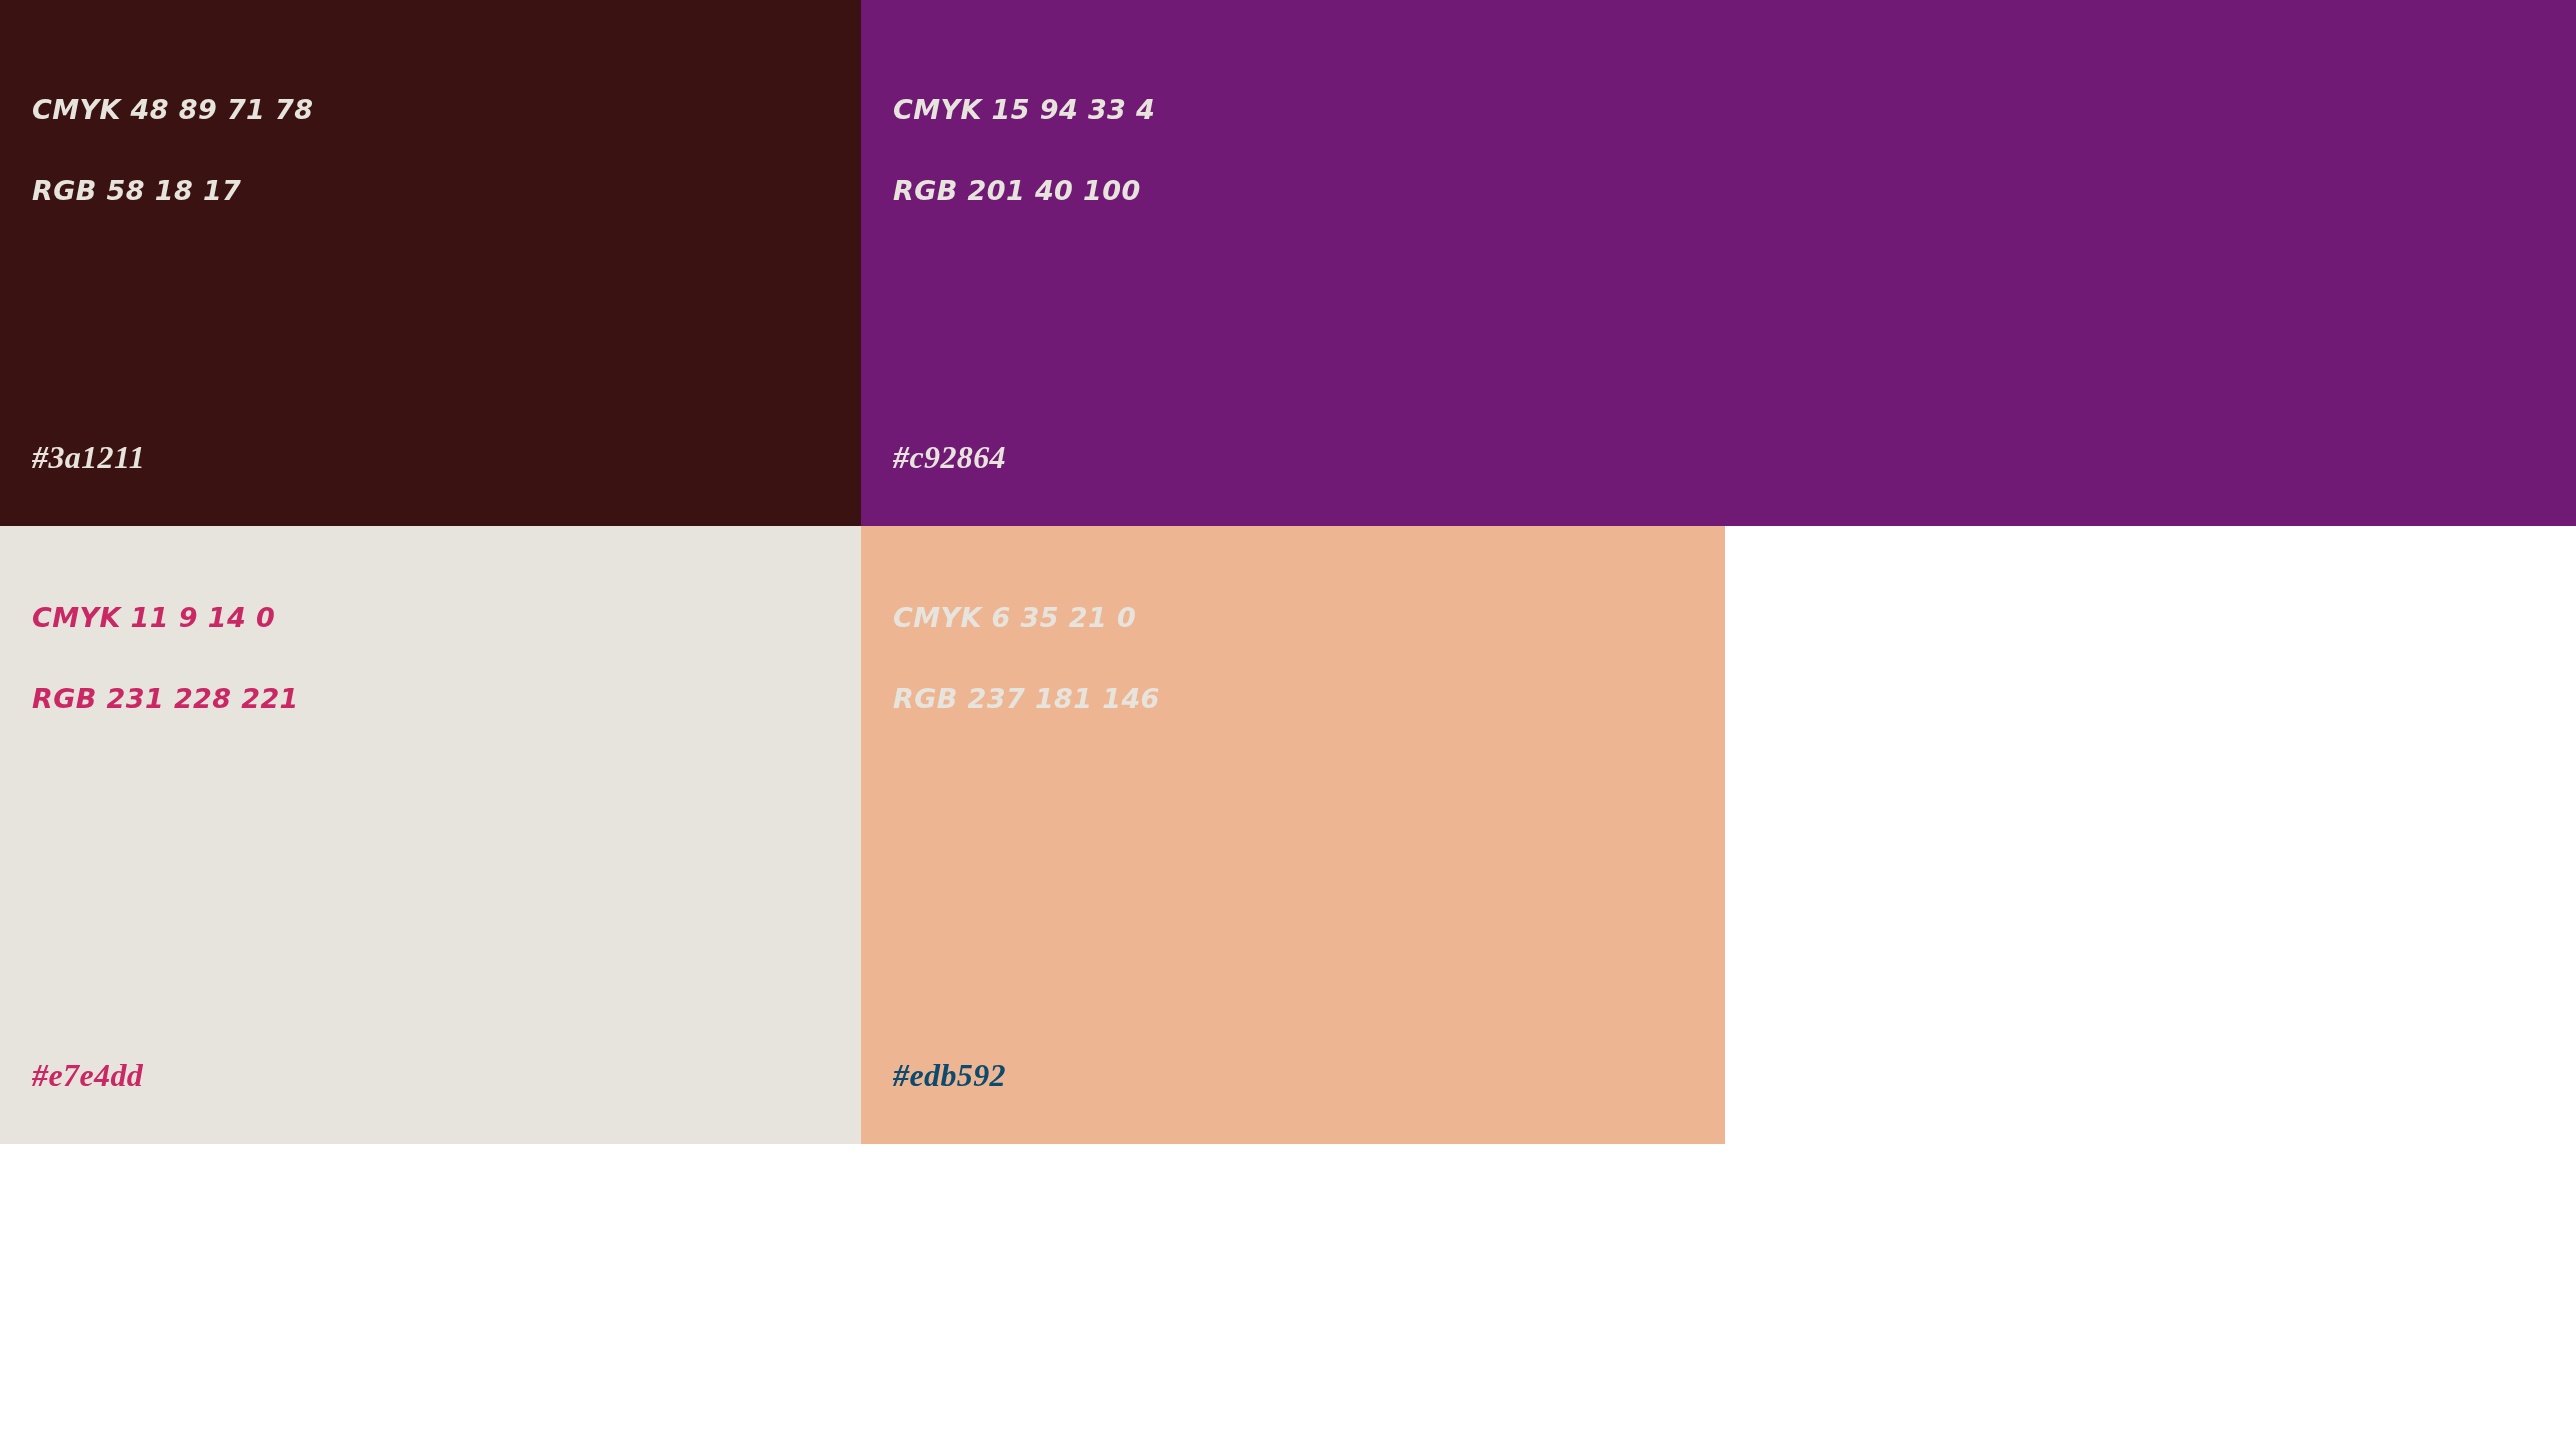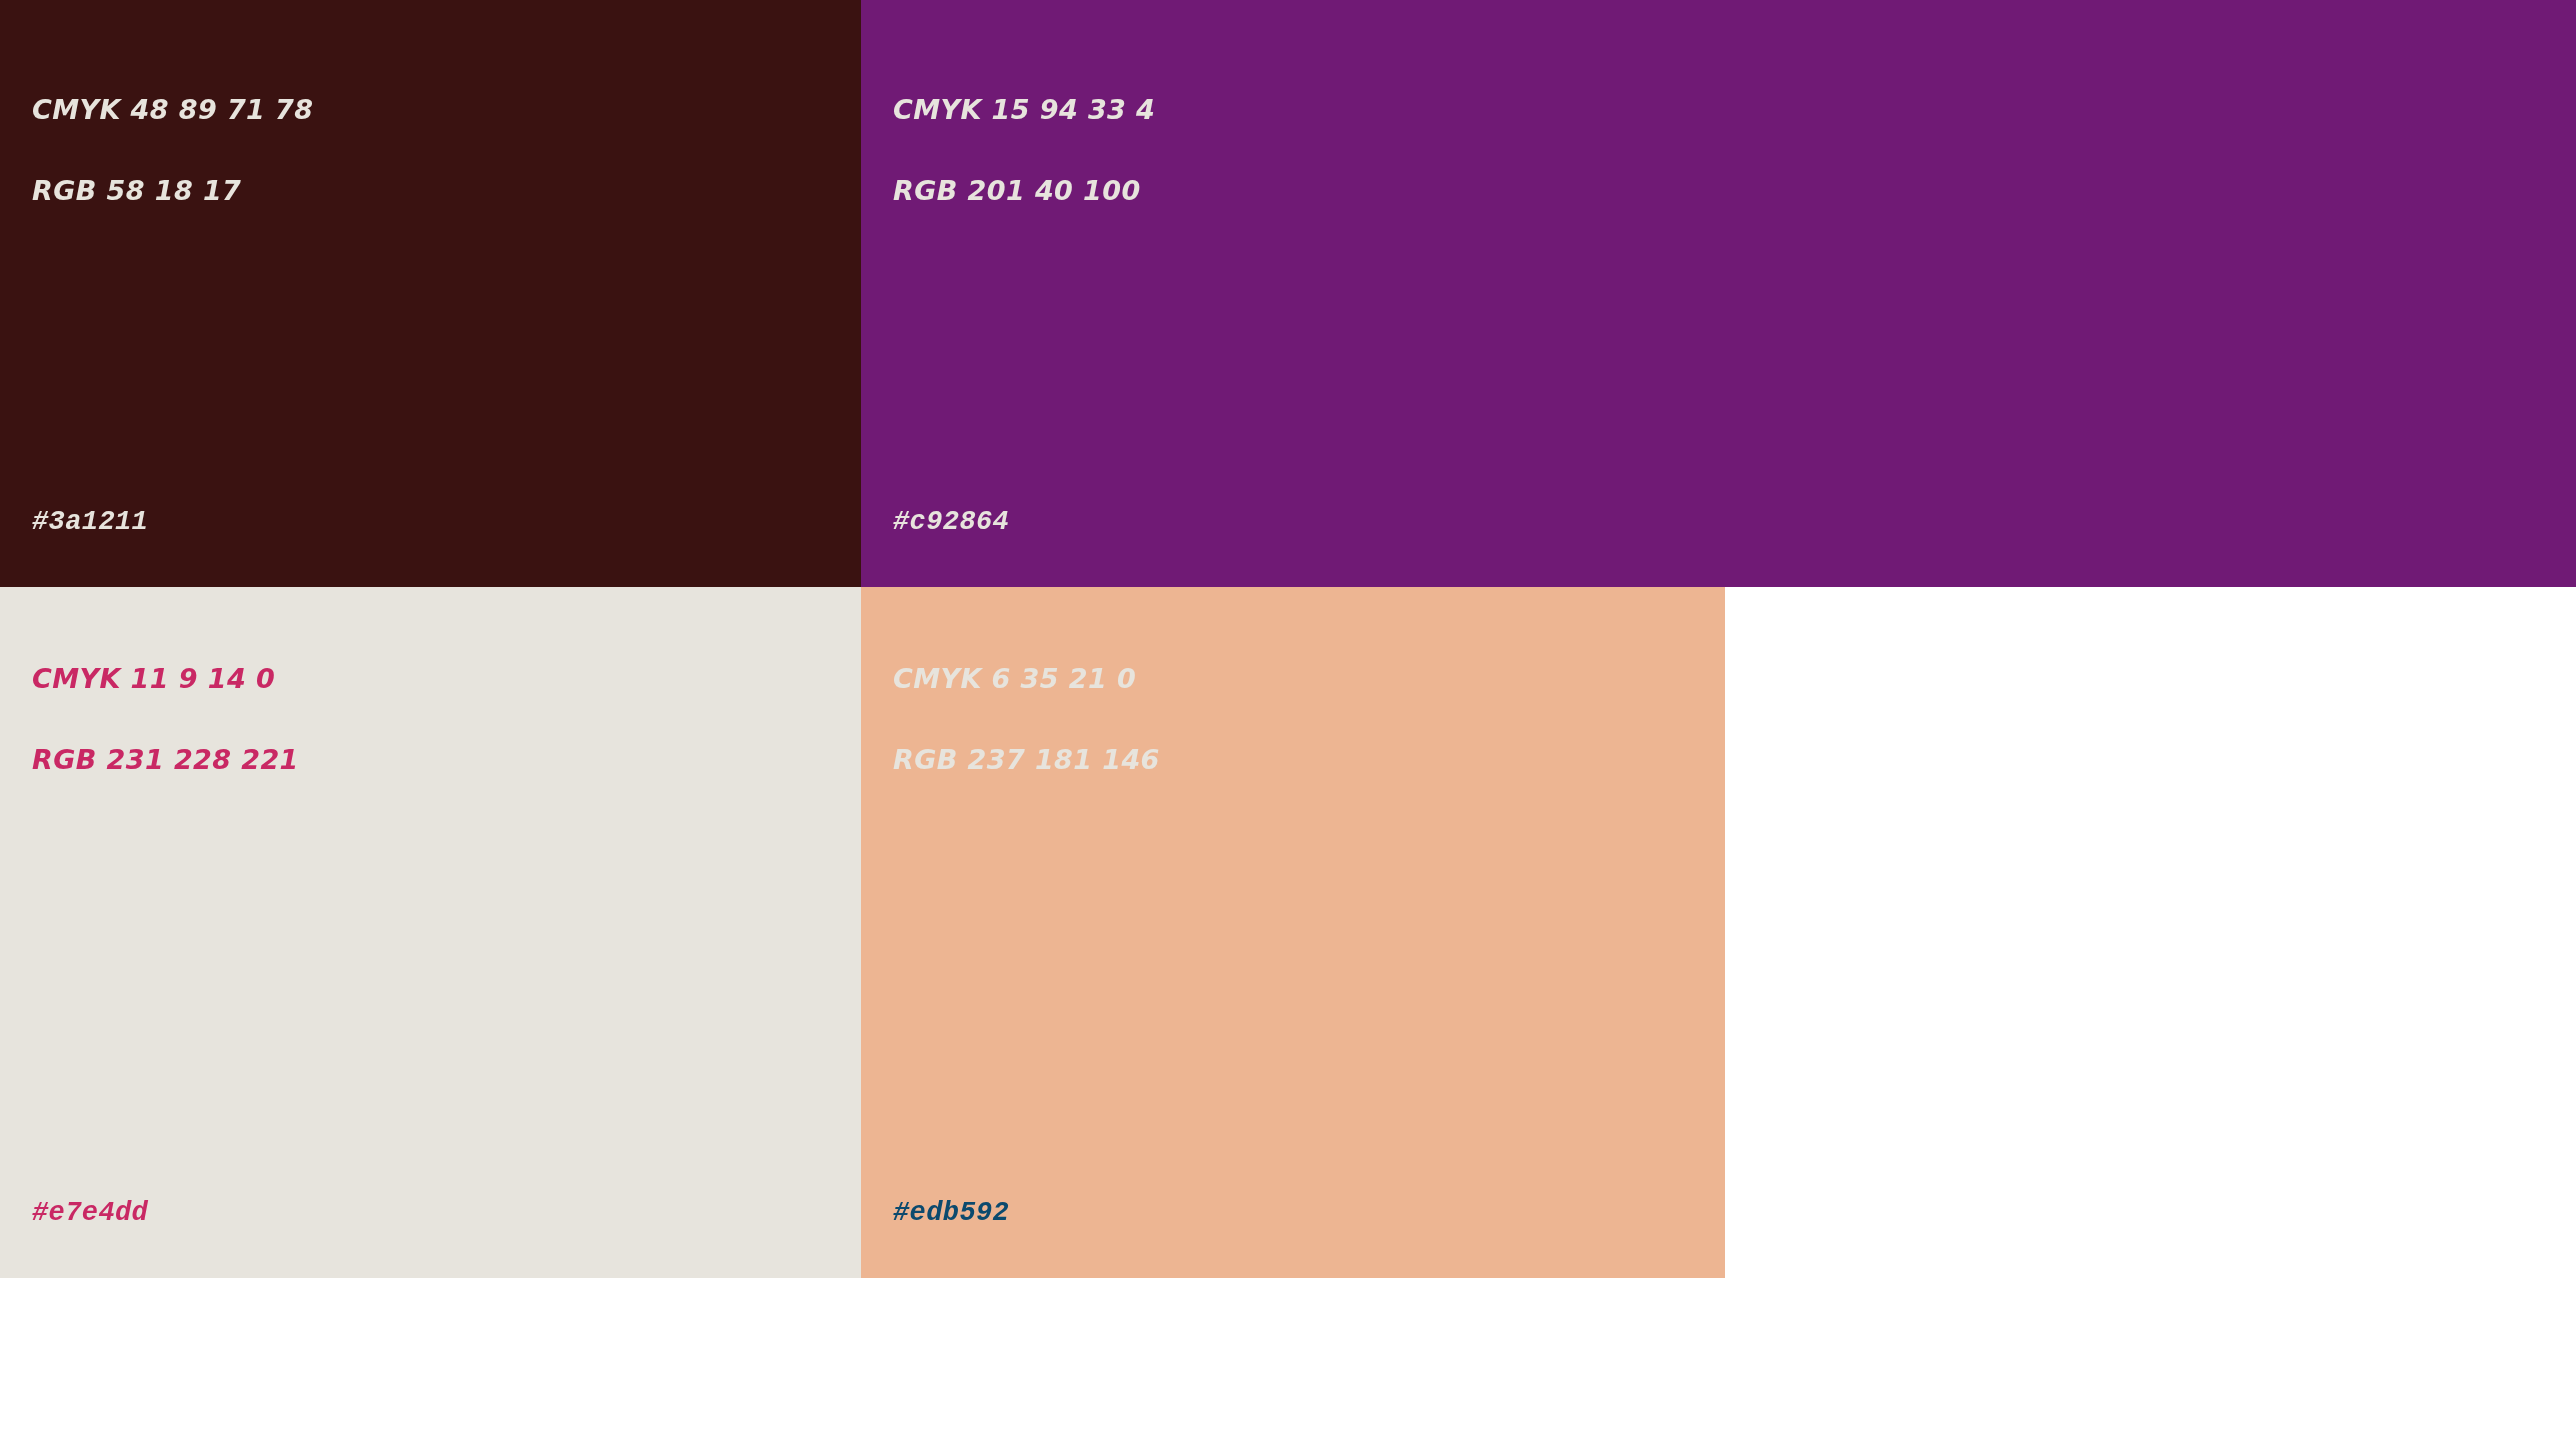--- a/index.html
+++ b/index.html
@@ -11,21 +11,21 @@
   body {
     width: 2576px;
     height: 1449px;
     overflow: hidden;
     font-family: "DejaVu Sans", sans-serif;
   }
 
   .palette {
     position: relative;
     width: 2576px;
-    height: 1278px;
+    height: 1144px;
     display: flex;
     flex-direction: column;
   }
 
   .row {
     display: flex;
     flex-direction: row;
     width: 100%;
   }
   .row-top    { height: 666px; }
@@ -55,24 +55,24 @@
     font-weight: 600;
     font-size: 27px;
     letter-spacing: 0.4px;
   }
   .codes .code-line { display: block; }
 
   .hexcode {
     position: absolute;
     left: 32px;
     bottom: 50px;
-    font-family: Liberation Mono, monospace;
+    font-family: Liberation Serif, serif;
     font-style: italic;
     font-weight: 600;
-    font-size: 27px;
+    font-size: 32px;
     letter-spacing: 0.4px;
     white-space: pre;
     margin-top: 31px;
   }
 
   
   .row-bottom .codes { top: 24px; }
 </style>
 </head>
 <body>

